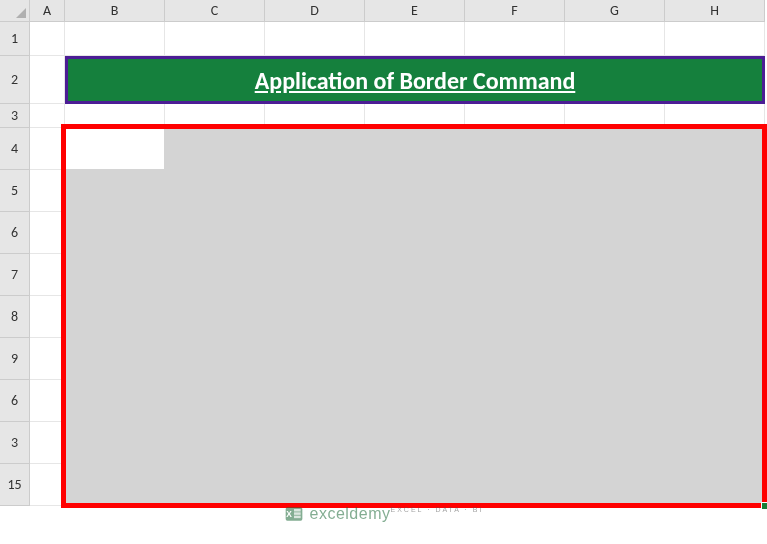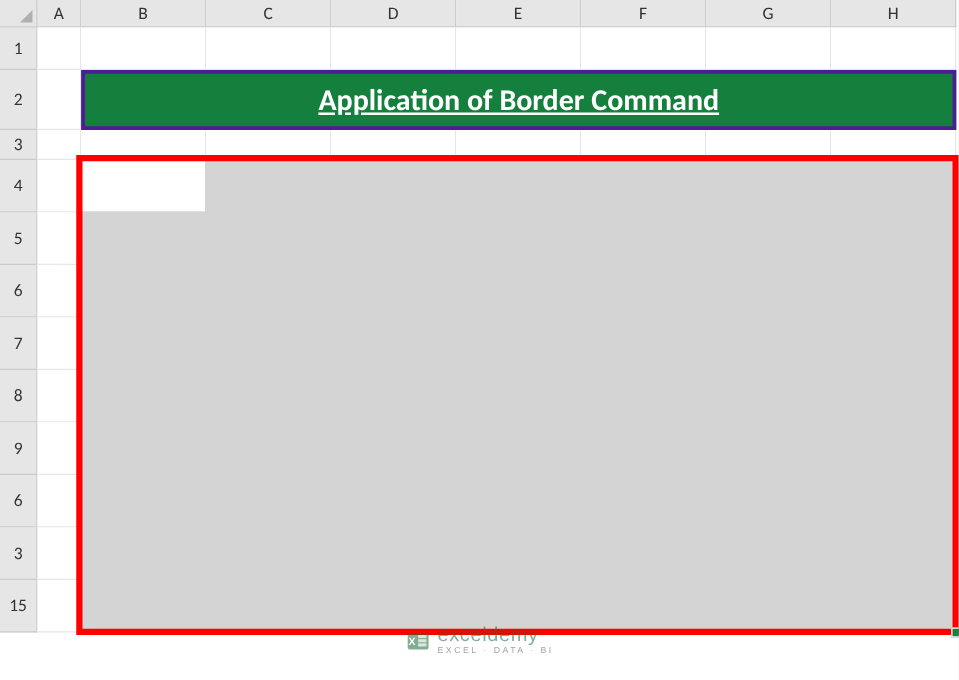--- a/index.html
+++ b/index.html
@@ -113,21 +113,21 @@
     align-items:center;
     gap:6px;
     opacity:0.55;
     font-family: Arial, sans-serif;
     pointer-events:none;
   }
   .watermark .wm-icon{
     width:20px;height:20px;
   }
   .watermark .wm-text{
-    display:flex;flex-direction:column;line-height:1;
+    display:flex;flex-direction:row;line-height:1;
   }
   .watermark .wm-main{
     font-size:16px;color:#1f6b3a;font-weight:500;letter-spacing:0.5px;
   }
   .watermark .wm-sub{
     font-size:7px;color:#555;letter-spacing:2px;
   }
 </style>
 </head>
 <body>

